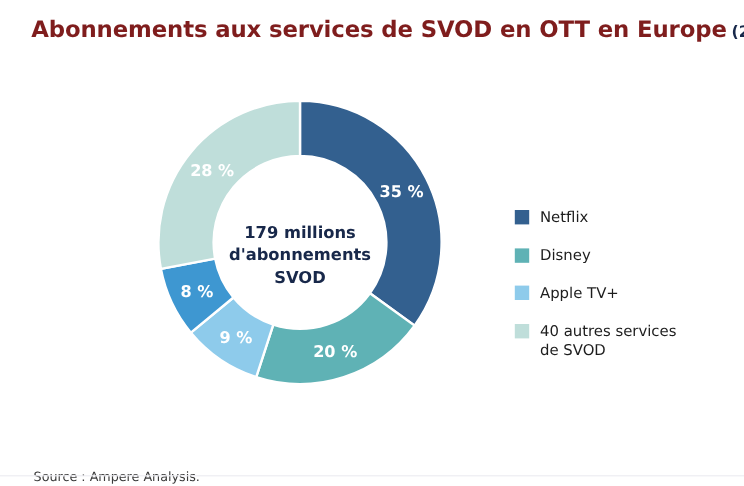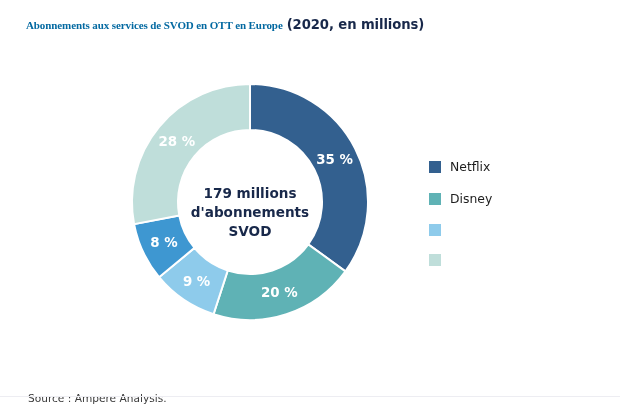--- a/index.html
+++ b/index.html
@@ -17,25 +17,24 @@
 
   
   #title-bar {
     position: absolute;
     left: 26px;
     top: 14px;
     width: 580px;
     white-space: nowrap;
   }
   #title-main {
-    font-size: 11px;
+    font-size: 19px;
     font-weight: bold;
-    color: #0369a1;
+    color: #7f1d1d;
     letter-spacing: -0.1px;
-    font-family: Liberation Serif, serif;
   }
   #title-sub {
     font-size: 13.2px;
     font-weight: bold;
     color: #18284a;
     letter-spacing: -0.1px;
     margin-left: 4px;
   }
 
   
@@ -68,20 +67,21 @@
   #legend {
     position: absolute;
     left: 429px;
     top: 159px;
     width: 180px;
   }
   .legend-row {
     display: flex;
     align-items: flex-start;
     margin-bottom: 15.5px;
+    margin-top: 14px;
   }
   .legend-swatch {
     width: 12px;
     height: 12px;
     flex: 0 0 12px;
     margin-top: 2px;
     margin-right: 9px;
   }
   .legend-label {
     font-size: 12.4px;
@@ -140,20 +140,23 @@
     <div class="legend-row">
       <span class="legend-swatch" style="background: rgb(51, 96, 143);"></span>
       <span class="legend-label">Netflix</span>
     </div>
     <div class="legend-row">
       <span class="legend-swatch" style="background: rgb(95, 178, 181);"></span>
       <span class="legend-label">Disney</span>
     </div>
     <div class="legend-row">
       <span class="legend-swatch" style="background: rgb(142, 203, 235);"></span>
+      <span class="legend-label">Apple TV+</span>
     </div>
     <div class="legend-row">
       <span class="legend-swatch" style="background: rgb(191, 222, 218);"></span>
+      <span class="legend-label">40 autres services
+de SVOD</span>
     </div>
   </div>
 
 <div id="source-note">Source : Ampere Analysis.</div>
 <div id="bottom-rule"></div>
 
 </body></html>

